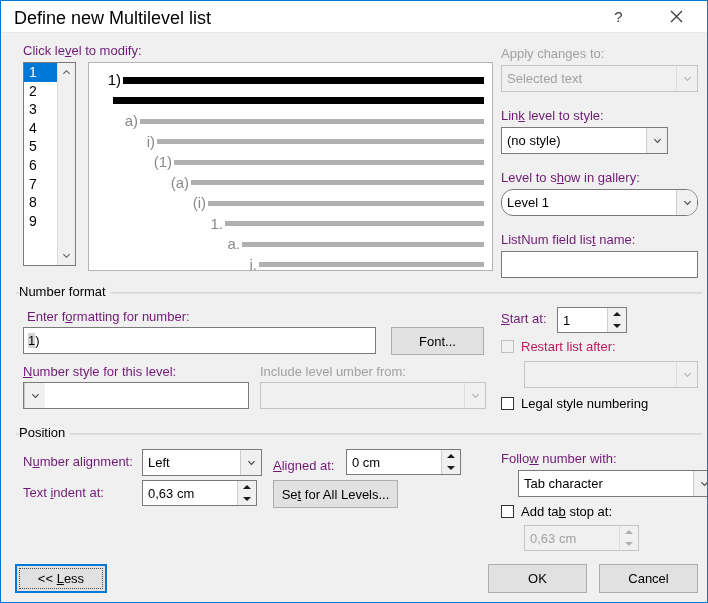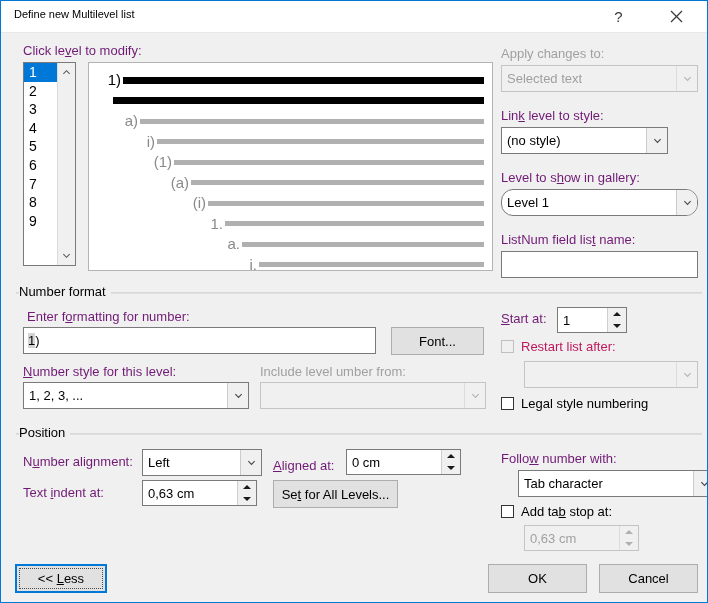--- a/index.html
+++ b/index.html
@@ -28,21 +28,21 @@
     left: 0; top: 0;
     width: 706px;
     height: 31px;
     background: #ffffff;
     border-bottom: 1px solid #e8e8e8;
   }
   .title-text {
     position: absolute;
     left: 13px;
     top: 7px;
-    font-size: 11px;
+    font-size: 18px;
     color: #000000;
     white-space: nowrap;
   }
   .titlebtn {
     position: absolute;
     top: 0;
     width: 45px;
     height: 30px;
     display: flex;
     align-items: center;
@@ -457,21 +457,20 @@
     <span class="field-shade">1</span>
       <span>)</span>
   </div>
 
   <div class="btn" style="left:390px; top:326px; width:93px; height:28px;">
     <span>Font...</span>
   </div>
 
   <div class="lbl" style="left:22px; top:363px;"><u>N</u>umber style for this level:</div>
   <div class="combo" style="left:22px; top:381px; width:226px; height:27px;">
-    <div class="cval">1, 2, 3, ...</div>
     <div class="carrow">
       <svg class="chev" viewBox="0 0 10 10" aria-hidden="true">
           <polyline points="1.5,3.5 5,7 8.5,3.5" fill="none" stroke="currentColor" stroke-width="1.3"></polyline>
         </svg>
     </div>
   </div>
 
   <div class="lbl dis" style="left:259px; top:363px;">Include level umber from:</div>
   <div class="combo dis" style="left:259px; top:381px; width:226px; height:27px;">
     <div class="cval"></div>

